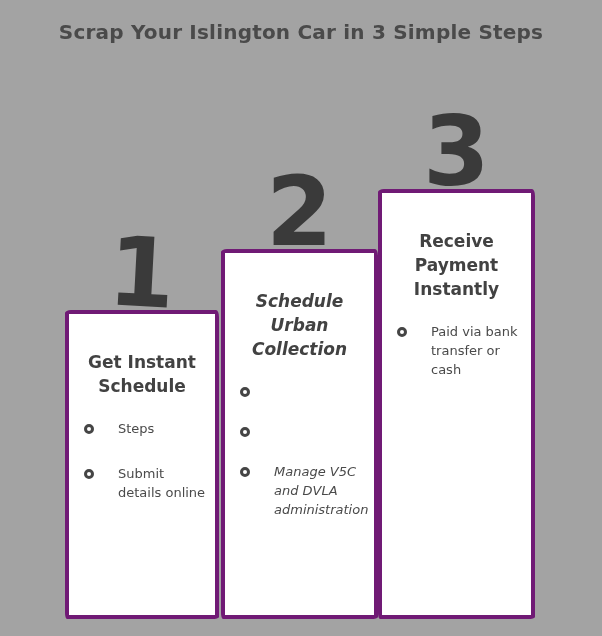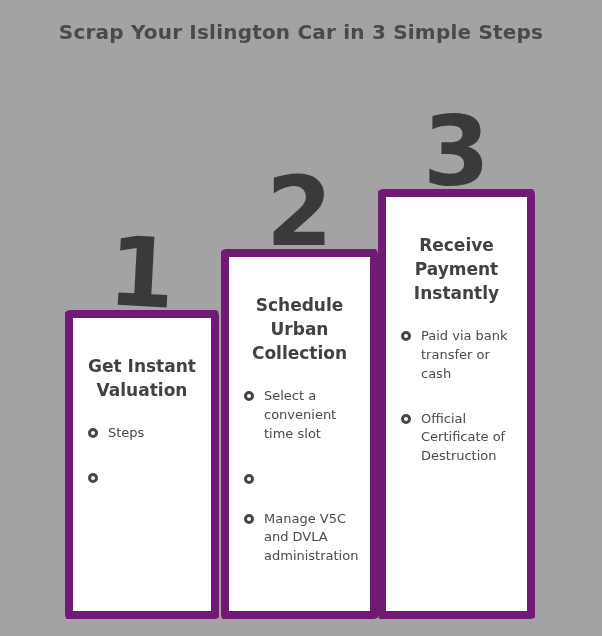--- a/index.html
+++ b/index.html
@@ -36,44 +36,44 @@
     color: #3a3a3a;
     line-height: 0.76;
   }
   .num-1 { left: 65px;  top: 224px; width: 154px; height: 86px; transform: rotate(3deg); }
   .num-2 { left: 221px; top: 163px; width: 157px; height: 86px; }
   .num-3 { left: 378px; top: 103px; width: 157px; height: 86px; }
   .step-box {
     position: absolute;
     box-sizing: border-box;
     background: #ffffff;
-    border: 8px solid #701a75;
+    border: 4px solid #701a75;
     
     border-radius: 6px 3px 7px 2px / 3px 7px 2px 6px;
   }
   .box-1 { left: 65px;  top: 310px; width: 154px; height: 309px; }
-  .box-2 { left: 221px; top: 249px; width: 157px; height: 370px; }
+  .box-2 { left: 221px; top: 249px; width: 157px; height: 370px; font-style: italic; }
   .box-3 { left: 378px; top: 189px; width: 157px; height: 430px; }
   .box-heading {
     margin: 36px 6px 0 6px;
     text-align: center;
     font-size: 17px;
     font-weight: bold;
     line-height: 24px;
     color: #424242;
   }
   .bullet-list {
     list-style: none;
     margin: 22px 0 0 0;
     padding: 0 8px 0 15px;
   }
   .bullet-item {
     display: flex;
     align-items: flex-start;
-    gap: 10px;
+    gap: 24px;
     margin-bottom: 26px;
     font-size: 13px;
     line-height: 1.45;
     color: #4a4a4a;
   }
   .bullet-dot {
     flex: none;
     box-sizing: border-box;
     width: 10px;
     height: 10px;
@@ -88,56 +88,52 @@
 
 <div class="canvas">
 
   <div class="title">Scrap Your Islington Car in 3 Simple Steps</div>
 
   <div class="step-num num-1">1</div>
   <div class="step-num num-2">2</div>
   <div class="step-num num-3">3</div>
 
   <div class="step-box box-1">
-    <div class="box-heading">Get Instant Valuation</div>
+    <div class="box-heading">Get Instant Schedule</div>
     <ul class="bullet-list">
       <li class="bullet-item">
         <span class="bullet-dot"></span>
         <span>Steps</span>
       </li>
       <li class="bullet-item">
         <span class="bullet-dot"></span>
+        <span>Submit details online</span>
       </li>
     </ul>
   </div>
 
   <div class="step-box box-2">
     <div class="box-heading">Schedule Urban Collection</div>
     <ul class="bullet-list">
       <li class="bullet-item">
         <span class="bullet-dot"></span>
-        <span>Select a convenient time slot</span>
       </li>
       <li class="bullet-item">
         <span class="bullet-dot"></span>
       </li>
       <li class="bullet-item">
         <span class="bullet-dot"></span>
         <span>Manage V5C and DVLA administration</span>
       </li>
     </ul>
   </div>
 
   <div class="step-box box-3">
     <div class="box-heading">Receive Payment Instantly</div>
     <ul class="bullet-list">
       <li class="bullet-item">
         <span class="bullet-dot"></span>
         <span>Paid via bank transfer or cash</span>
       </li>
-      <li class="bullet-item">
-        <span class="bullet-dot"></span>
-        <span>Official Certificate of Destruction</span>
-      </li>
     </ul>
   </div>
 
 </div>
 
 </body></html>

